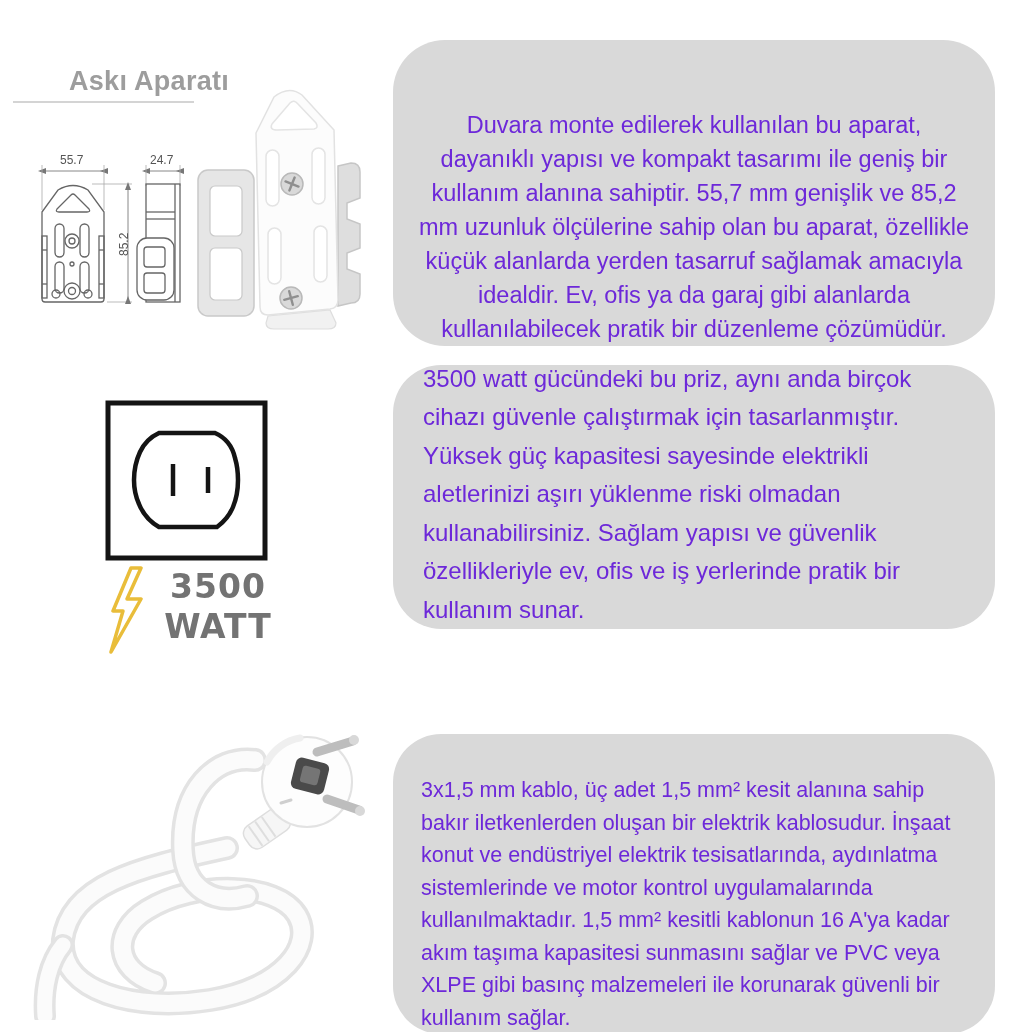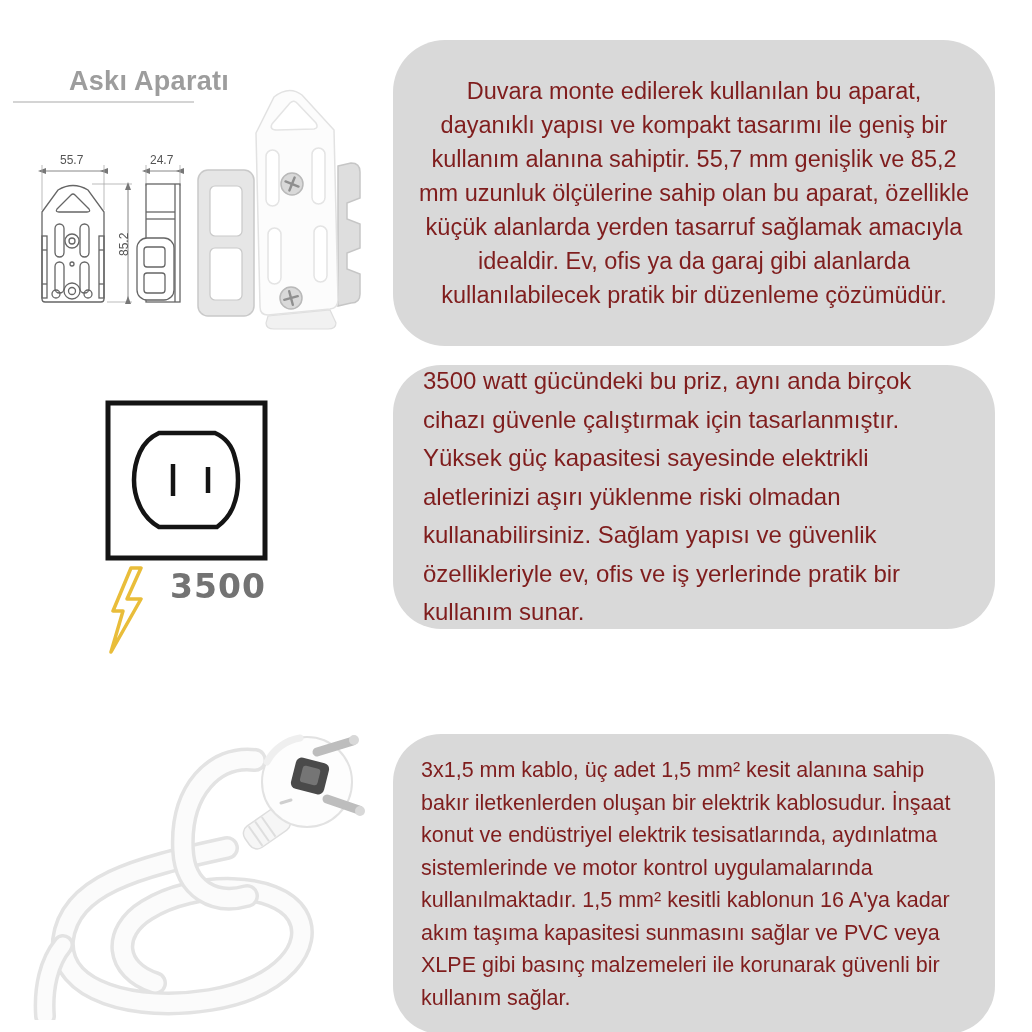--- a/index.html
+++ b/index.html
@@ -7,22 +7,22 @@
   body {
     width:1032px; height:1032px;
     font-family:"Liberation Sans","DejaVu Sans",sans-serif;
     position:relative; overflow:hidden;
   }
   .page { position:relative; width:1032px; height:1032px; background:#fff; }
 
   
   .panel {
     position:absolute; left:393px; width:602px;
-    background:#d9d9d9; color:#7f1d1d;
-    display:flex; align-items:center;
+    background:#d9d9d9; color:#6d28d9;
+    display:flex; align-items:flex-end;
   }
   .p1 { top:40px;  height:306px; border-radius:52px; }
   .p1 p { width:100%; text-align:center; font-size:23.5px; line-height:34px; padding:0 24px; }
   .p2 { top:365px; height:264px; border-radius:48px; }
   .p2 p { font-size:24px; line-height:38.5px; padding:0 30px; }
   .p3 { top:734px; height:300px; border-radius:48px; }
   .p3 p { font-size:21.5px; line-height:32.5px; padding:0 28px; }
 
   .sec-title {
     position:absolute; left:25px; top:66px;
@@ -158,20 +158,21 @@
     <line x1="68" y1="64" x2="68" y2="96" stroke="#141414" stroke-width="4.5"></line>
     <line x1="103" y1="67" x2="103" y2="93" stroke="#141414" stroke-width="4.5"></line>
   </svg>
 
   <svg class="bolt-icon" viewBox="0 0 48 88" aria-hidden="true">
     <path d="M29,2 L11,45 L21,45 L9,86 L39,33 L25,33 L39,2 Z" fill="#ffffff" stroke="#e9bd3a" stroke-width="3.5" stroke-linejoin="round"></path>
   </svg>
 
   <div class="watt">
     <div>3500</div>
+    <div>WATT</div>
   </div>
 
   <div class="panel p2">
     <p>3500 watt gücündeki bu priz, aynı anda birçok cihazı güvenle çalıştırmak için tasarlanmıştır. Yüksek güç kapasitesi sayesinde elektrikli aletlerinizi aşırı yüklenme riski olmadan kullanabilirsiniz. Sağlam yapısı ve güvenlik özellikleriyle ev, ofis ve iş yerlerinde pratik bir kullanım sunar.</p>
   </div>
 
   <svg class="cable-photo" viewBox="0 0 375 320" aria-hidden="true">
 
     <g fill="none" stroke-linecap="round">
       <path d="M212,148 C120,168 55,185 48,240 C44,292 120,312 195,300 C268,288 300,245 282,215 C262,182 180,180 132,210 C96,232 100,270 140,283" stroke="#e3e3e3" stroke-width="24"></path>

